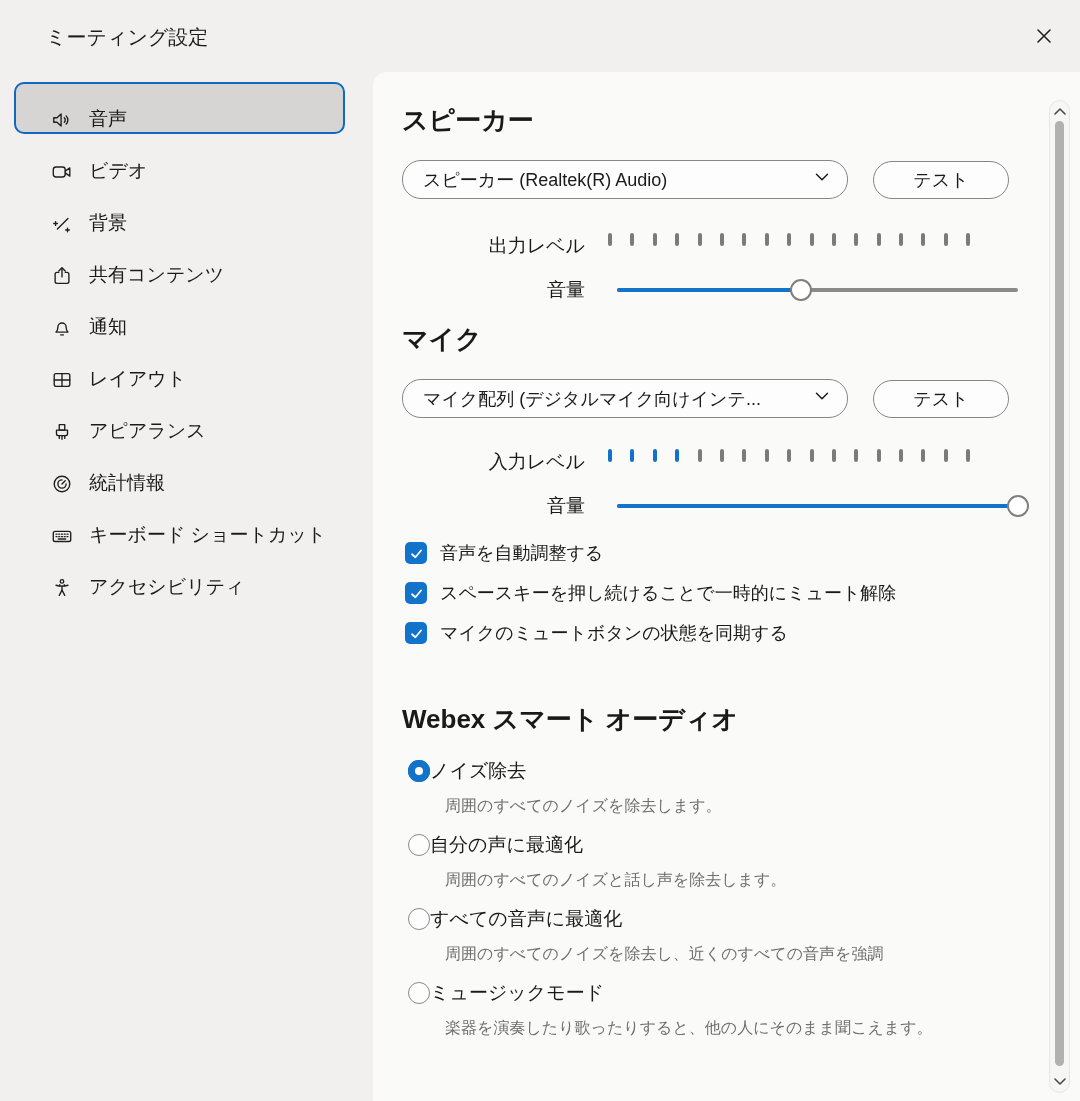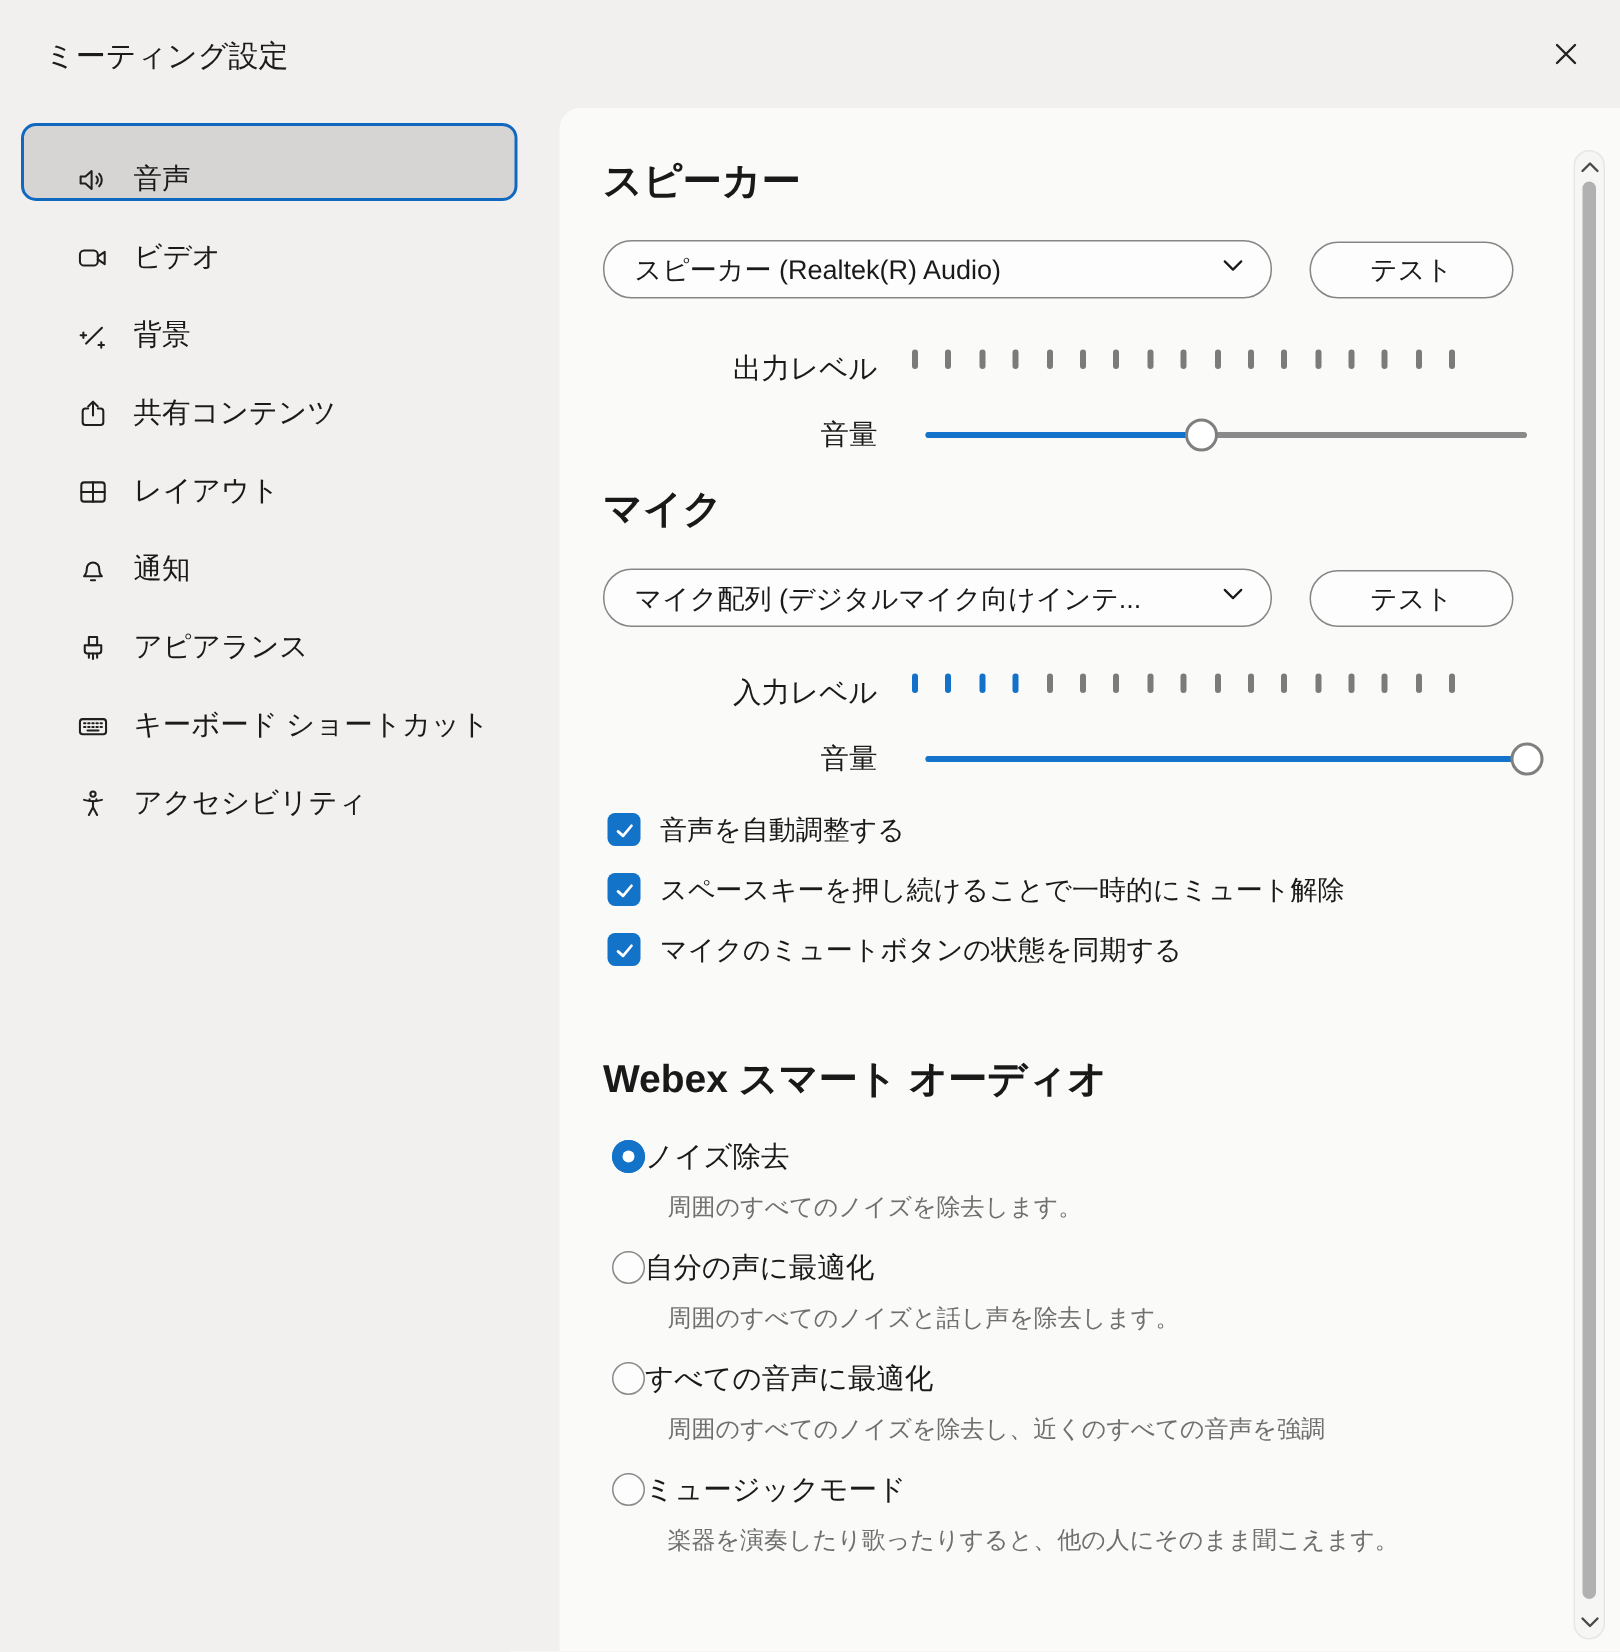--- a/index.html
+++ b/index.html
@@ -2,21 +2,21 @@
 <html><head>
 <meta charset="utf-8">
 <style>
   * { margin:0; padding:0; box-sizing:border-box; }
   html,body { width:1080px; height:1101px; overflow:hidden; }
   body {
     font-family:"Liberation Sans","DejaVu Sans",sans-serif;
     background:#f1f0ee; color:#1a1a1a; position:relative;
   }
   
-  .titlebar { position:absolute; top:0; left:0; right:0; height:72px; }
+  .titlebar { position:absolute; top:0; left:16px; right:0; height:72px; }
   .title { position:absolute; left:30px; top:24px; font-size:20px; color:#1b1b1b; }
   .close-btn { position:absolute; right:22px; top:24px; width:28px; height:28px;
     display:flex; align-items:center; justify-content:center; cursor:pointer; }
   
   .sidebar { position:absolute; left:14px; top:82px; width:331px; }
   .side-item { display:flex; align-items:flex-end; gap:15px; height:52px;
     padding:0 0 0 34px; border:2px solid transparent;
     border-radius:10px; font-size:19px; cursor:pointer; }
   .side-item.selected { background:#d6d5d4; border-color:#1068bf; }
   .side-item .icn { width:24px; height:24px; display:flex; align-items:center; justify-content:center; }
@@ -127,44 +127,54 @@
           <path d="M8.5 8H6.5a2 2 0 0 0-2 2v8a2 2 0 0 0 2 2h11a2 2 0 0 0 2-2v-8a2 2 0 0 0-2-2h-2"></path>
           <path d="M12 13V3.5"></path>
           <path d="M8.5 6.5 12 3l3.5 3.5"></path>
         </svg>
       </span>
       <span>共有コンテンツ</span>
     </div>
     <div class="side-item">
       <span class="icn">
         <svg width="22" height="22" viewBox="0 0 24 24">
+          <path d="M18.5 16.5h-13c1.4-1.2 2-2.8 2-5.5a4.5 4.5 0 0 1 9 0c0 2.7.6 4.3 2 5.5z"></path>
+          <path d="M10.5 19.5h3"></path>
+        </svg>
+      </span>
+      <span>通知</span>
+    </div>
+    <div class="side-item">
+      <span class="icn">
+        <svg width="22" height="22" viewBox="0 0 24 24">
           <rect x="3.5" y="5" width="17" height="14" rx="2"></rect>
           <path d="M12 5v14M3.5 12h17"></path>
         </svg>
       </span>
       <span>レイアウト</span>
-    </div>
-    <div class="side-item">
-      <span class="icn">
-        <svg width="22" height="22" viewBox="0 0 24 24">
-          <path d="M18.5 16.5h-13c1.4-1.2 2-2.8 2-5.5a4.5 4.5 0 0 1 9 0c0 2.7.6 4.3 2 5.5z"></path>
-          <path d="M10.5 19.5h3"></path>
-        </svg>
-      </span>
-      <span>通知</span>
     </div>
     <div class="side-item">
       <span class="icn">
         <svg width="22" height="22" viewBox="0 0 24 24">
           <path d="M9 4h6v6H9z"></path>
           <path d="M6 10h12v4a2 2 0 0 1-2 2H8a2 2 0 0 1-2-2z"></path>
           <path d="M9 16v3M12 16v4M15 16v3"></path>
         </svg>
       </span>
       <span>アピアランス</span>
+    </div>
+    <div class="side-item">
+      <span class="icn">
+        <svg width="22" height="22" viewBox="0 0 24 24">
+          <circle cx="12" cy="12" r="8.5"></circle>
+          <path d="M12 7.5a4.5 4.5 0 1 0 4.5 4.5"></path>
+          <path d="M12 12l3.5-3.5"></path>
+        </svg>
+      </span>
+      <span>統計情報</span>
     </div>
     <div class="side-item">
       <span class="icn">
         <svg width="22" height="22" viewBox="0 0 24 24">
           <rect x="2.5" y="7" width="19" height="11" rx="2"></rect>
           <path d="M5.5 10h1M8.5 10h1M11.5 10h1M14.5 10h1M17.5 10h1M5.5 12.7h1M8.5 12.7h1M11.5 12.7h1M14.5 12.7h1M17.5 12.7h1M8 15.3h8"></path>
         </svg>
       </span>
       <span>キーボード ショートカット</span>
     </div>

